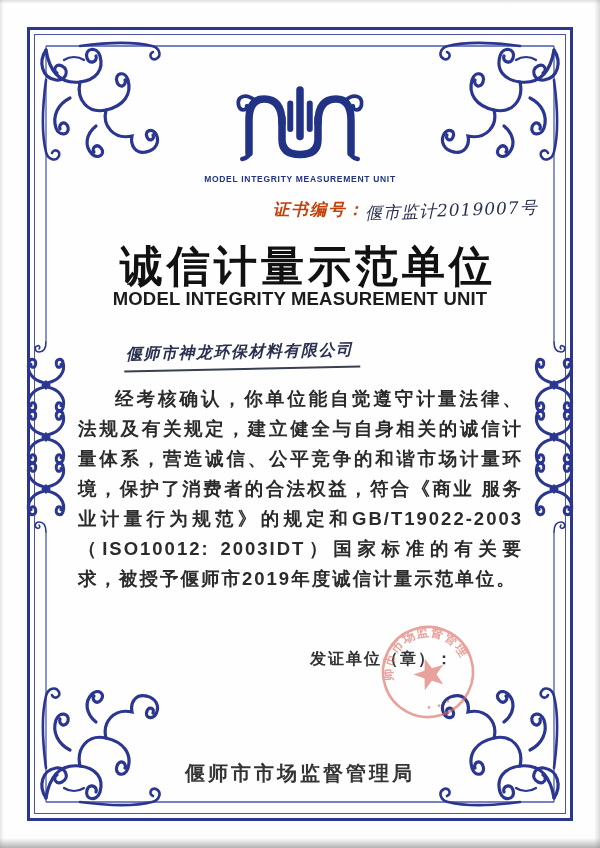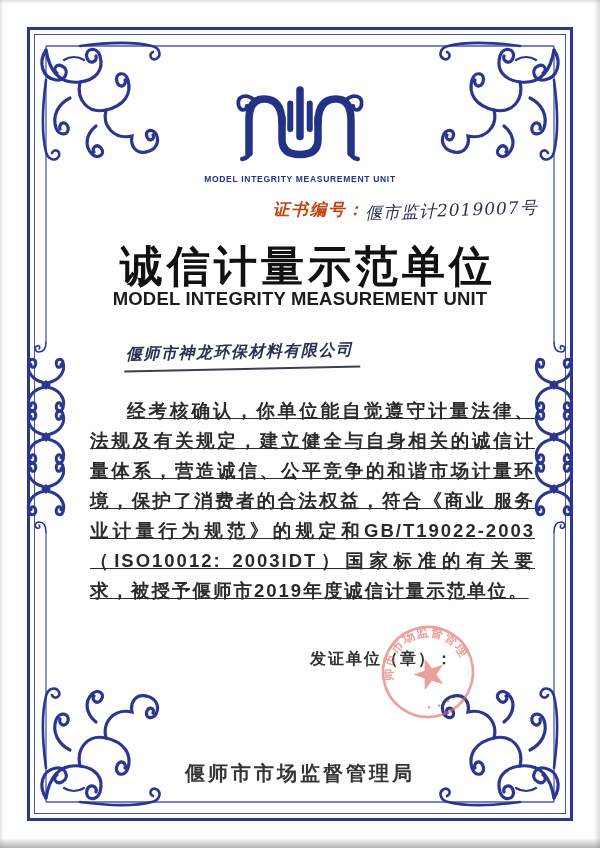--- a/index.html
+++ b/index.html
@@ -25,23 +25,23 @@
   .title-zh{position:absolute;left:0;top:218px;width:600px;margin:8px;text-align:center;
     font-family:Liberation Serif, serif;font-weight:900;font-size:43px;letter-spacing:4px;
     color:var(--title-black);}
   .title-en{position:absolute;left:0;top:276px;width:600px;margin:0;text-align:center;
     font-size:18.5px;font-weight:bold;letter-spacing:.2px;color:#1c1c1c;}
 
   .company{position:absolute;left:124px;top:330px;min-width:188px;padding:0 6px 5px 2px;
     border-bottom:2px solid #3a3f52;font-size:16px;letter-spacing:1.5px;
     transform:rotate(-1.2deg);font-weight:600;}
 
-  .body-text{position:absolute;left:78px;top:372px;width:445px;margin:12px;
+  .body-text{position:absolute;left:78px;top:372px;width:445px;margin:0;
     font-size:18.5px;line-height:30px;font-weight:600;letter-spacing:2px;
-    text-align:justify;text-indent:2em;color:#2b2b2b;text-decoration:underline;}
+    text-align:justify;text-indent:2em;color:#2b2b2b;}
 
   .issuer{position:absolute;left:310px;top:637px;font-size:16px;font-weight:bold;
     letter-spacing:2px;color:#323232;}
 
   .seal{position:absolute;left:366px;top:598px;opacity:.62;transform:rotate(-18deg);}
 
   .authority{position:absolute;left:0;top:748px;width:600px;text-align:center;
     font-size:20px;font-weight:bold;letter-spacing:3px;color:#343434;}
 
   .edge{position:absolute;pointer-events:none;}

